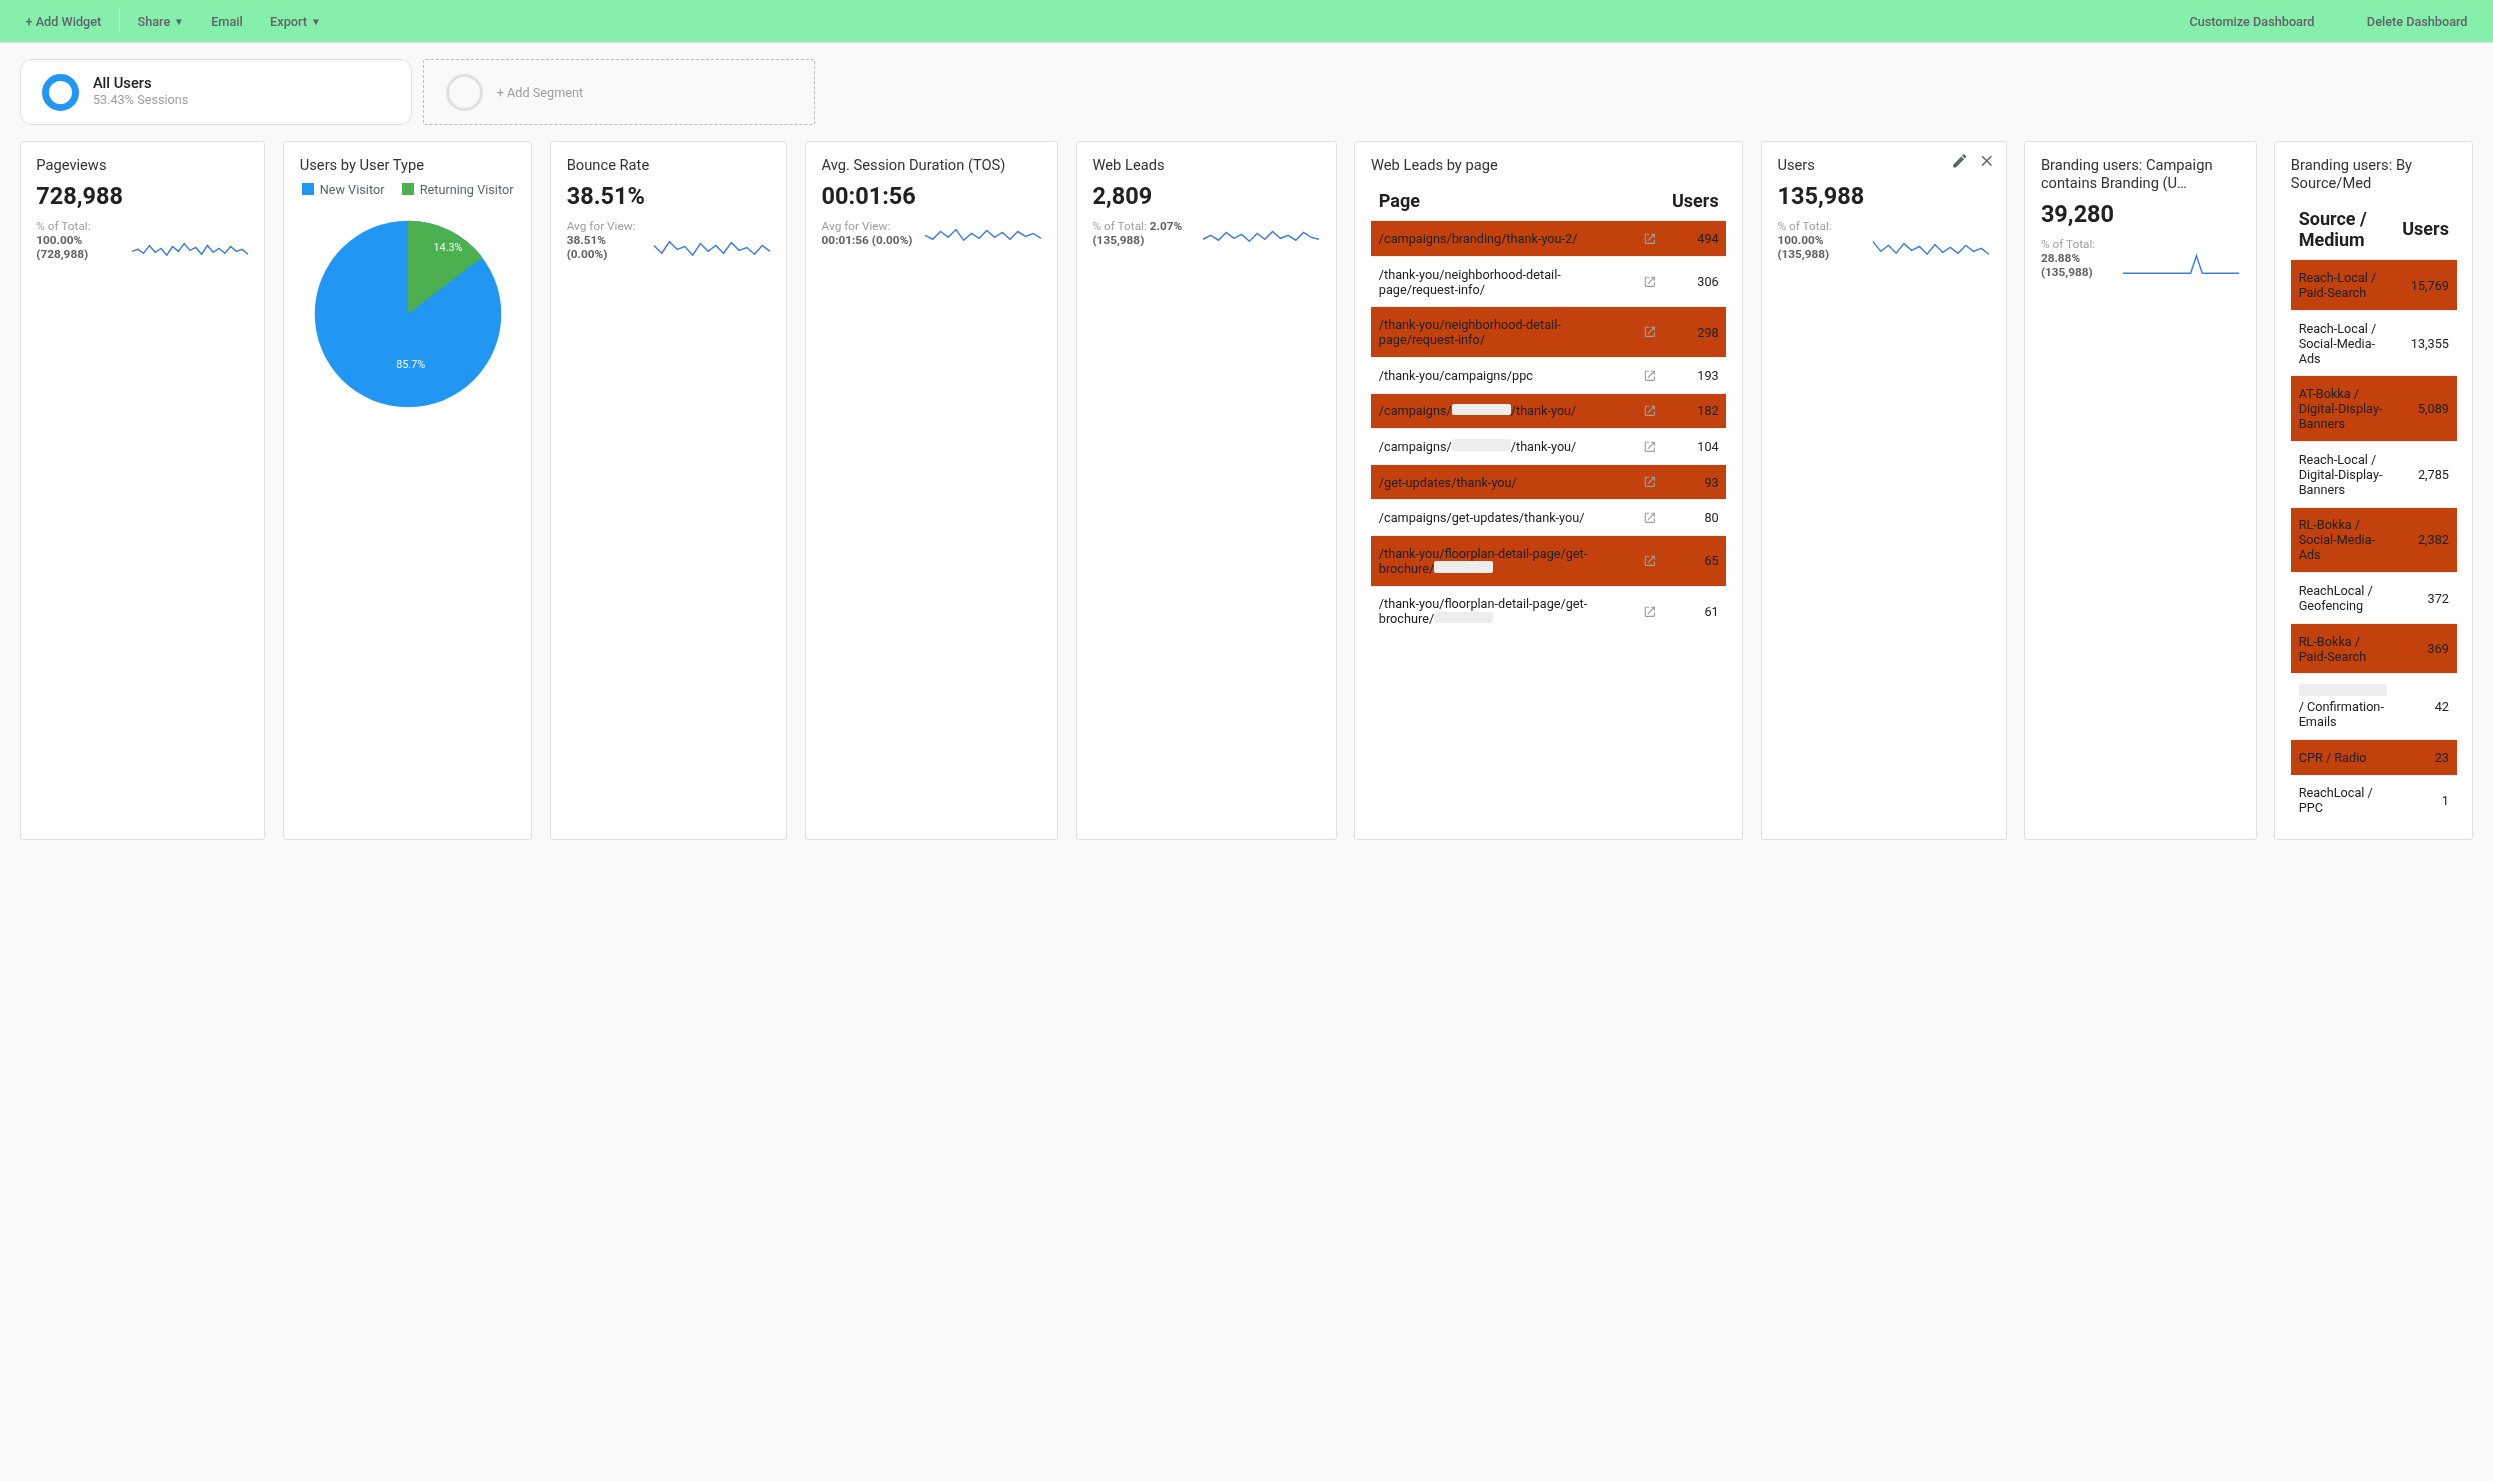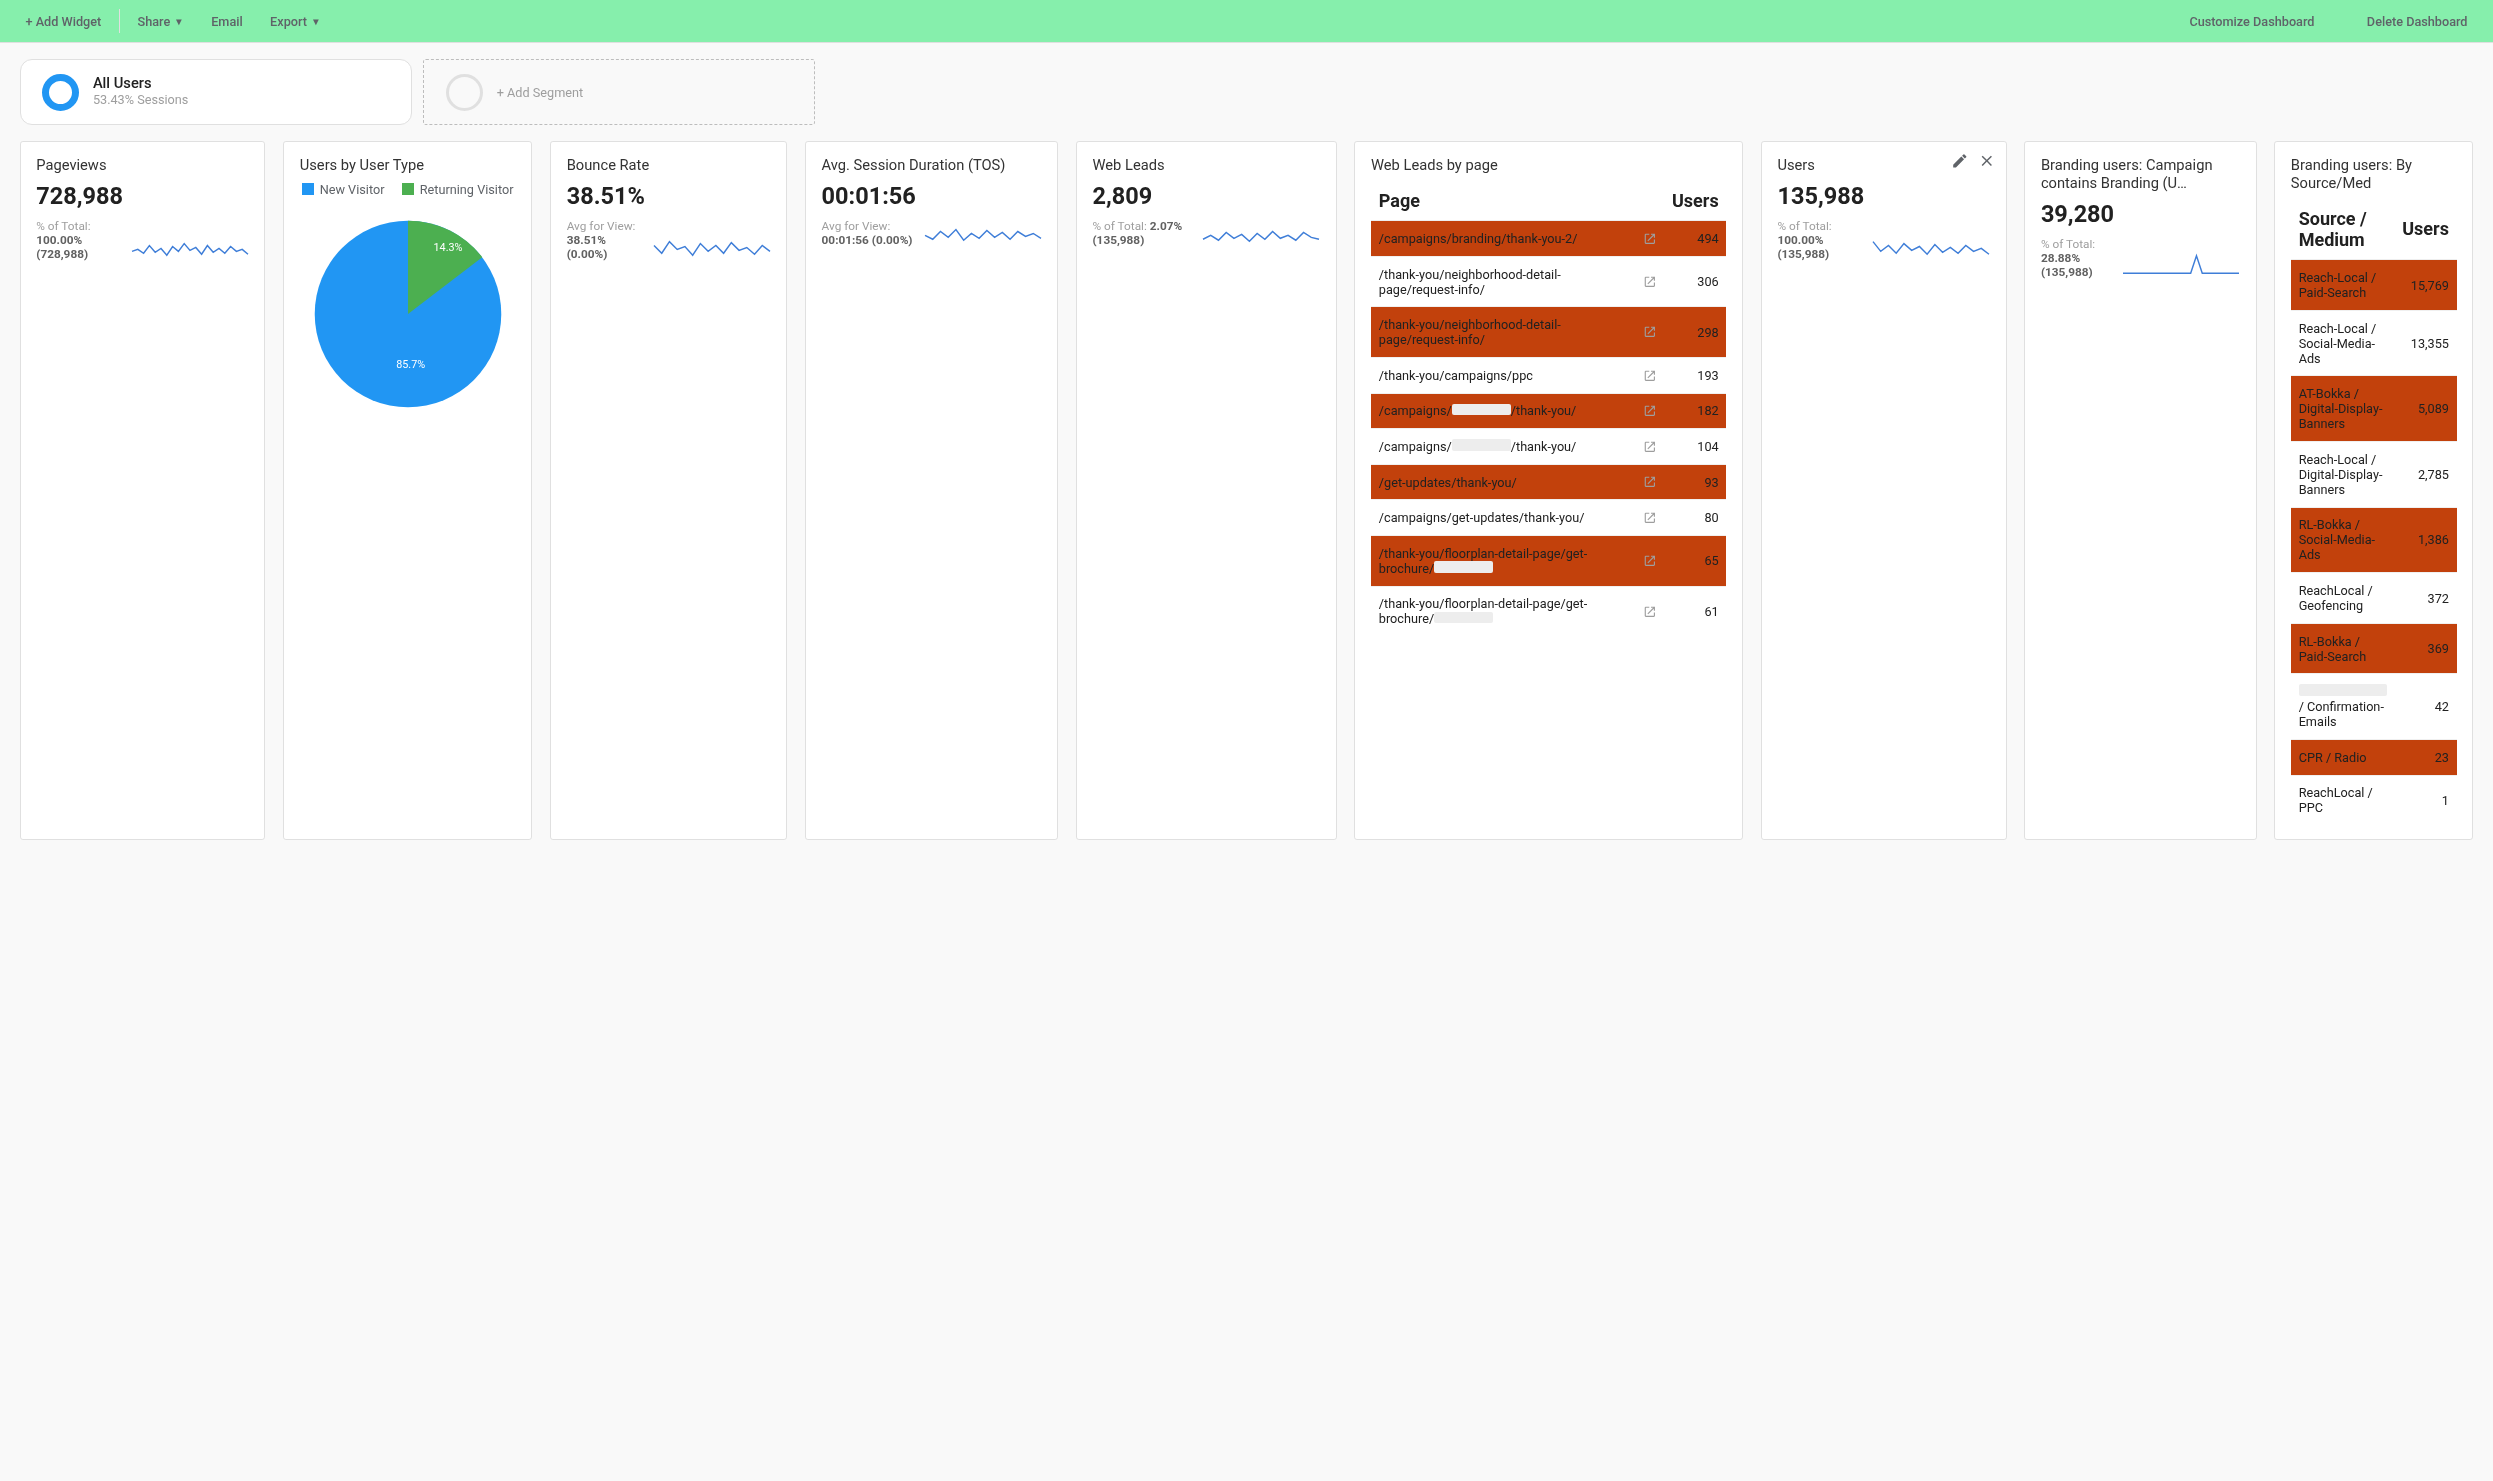--- a/index.html
+++ b/index.html
@@ -419,21 +419,21 @@
             <tr class="alt">
               <td>AT-Bokka / Digital-Display-Banners</td>
               <td class="right">5,089</td>
             </tr>
             <tr>
               <td>Reach-Local / Digital-Display-Banners</td>
               <td class="right">2,785</td>
             </tr>
             <tr class="alt">
               <td>RL-Bokka / Social-Media-Ads</td>
-              <td class="right">1,386</td>
+              <td class="right">2,382</td>
             </tr>
             <tr>
               <td>ReachLocal / Geofencing</td>
               <td class="right">372</td>
             </tr>
             <tr class="alt">
               <td>RL-Bokka / Paid-Search</td>
               <td class="right">369</td>
             </tr>
             <tr>

